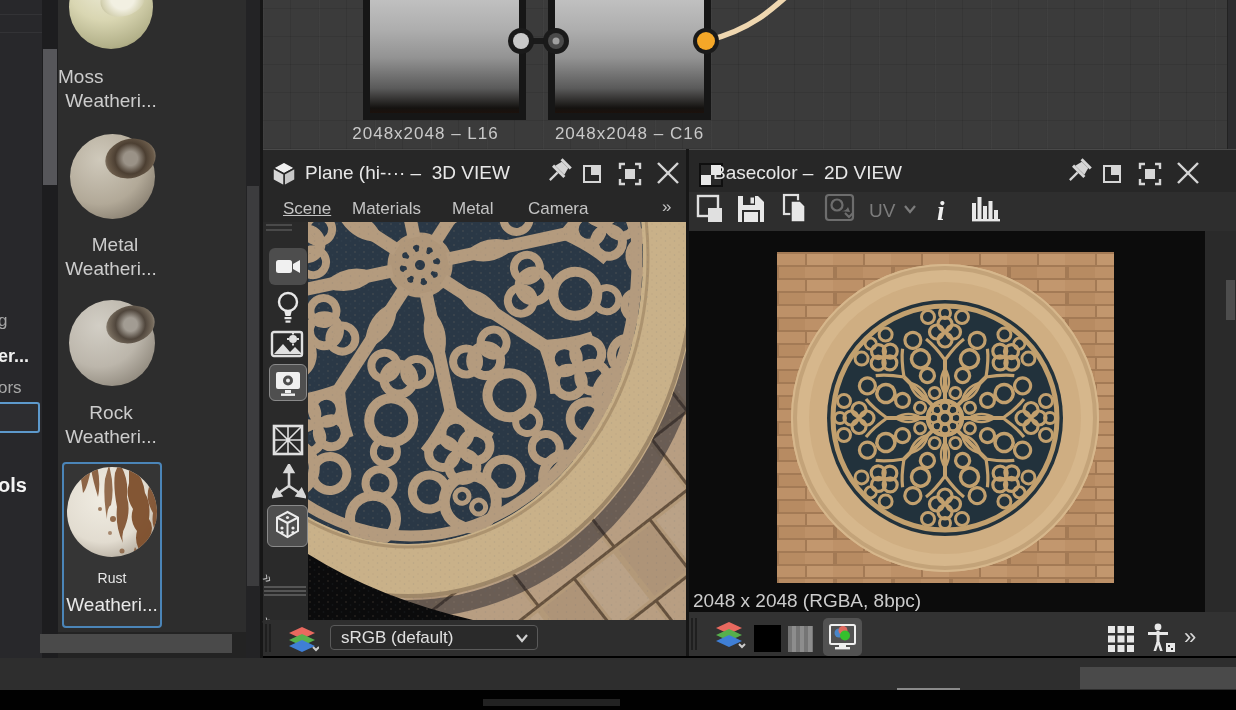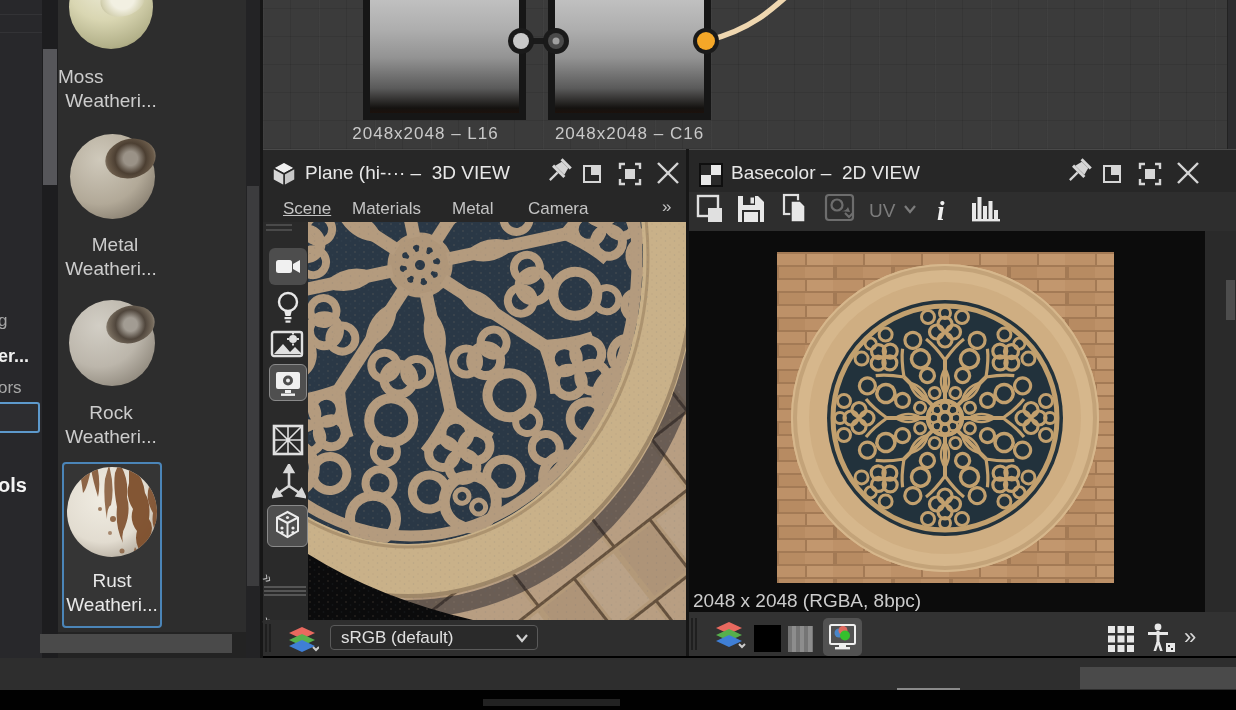--- a/index.html
+++ b/index.html
@@ -94,21 +94,21 @@
       <path d="M52 -4 Q62 10 60 30 Q64 44 58 60 Q54 66 56 76 Q48 60 50 40 Q46 20 48 6 Z" opacity="0.9"></path>
       <path d="M62 -4 Q76 8 78 26 Q84 36 82 52 Q88 60 82 72 Q76 84 78 90 Q66 78 70 64 Q62 54 66 42 Q58 30 62 16 Z" opacity="0.95"></path>
       <path d="M80 2 Q92 16 92 34 Q96 50 90 64 Q84 60 86 46 Q78 32 82 20 Z" opacity="0.9"></path>
       <circle cx="46" cy="52" r="3" opacity="0.8"></circle>
       <circle cx="33" cy="42" r="2" opacity="0.7"></circle>
       <circle cx="55" cy="84" r="2.5" opacity="0.7"></circle>
       <circle cx="43" cy="66" r="2" opacity="0.6"></circle>
       <path d="M68 80 q6 8 4 18 q-8 -8 -4 -18z" opacity="0.75"></path>
     </g>
   </svg>
-  <div class="abs" style="left:59px; top:570px; width:106px; height:22px; color:#e8e8e8; font-size:19px; text-align:center;">Rust</div>
+  <div class="abs" style="left:59px; top:570px; width:106px; height:22px; color:#e8e8e8; font-size:14px; text-align:center;">Rust</div>
   <div class="abs" style="left:59px; top:594px; width:106px; height:22px; color:#e8e8e8; font-size:19px; text-align:center;">Weatheri...</div>
 
   <div class="abs" style="left:58px; top:632px; width:188px; height:26px; background:#232323;"></div>
   <div class="abs" style="left:40px; top:634px; width:192px; height:19px; background:#4a4a4a;"></div>
 
   <div class="abs" style="left:246px; top:0; width:14px; height:660px; background:#232325;"></div>
   <div class="abs" style="left:247px; top:186px; width:12px; height:400px; background:#3c3c3e;"></div>
 
   <div class="abs" style="left:260px; top:0; width:3px; height:690px; background:#161616;"></div>
 
@@ -347,21 +347,21 @@
 
   <div class="abs" style="left:689px; top:149px; width:547px; height:507px; background:#272727; border-top:1px solid #4a4a4a;"></div>
 
   <svg class="abs" style="left:699px; top:163px; width:24px; height:24px;" viewBox="0 0 24 24">
     <rect x="0" y="0" width="24" height="24" fill="#0f0f0f"></rect>
     <rect x="2" y="2" width="10" height="10" fill="#2a2a2a"></rect>
     <rect x="12" y="2" width="10" height="10" fill="#e8e8e8"></rect>
     <rect x="2" y="12" width="10" height="10" fill="#e8e8e8"></rect>
     <rect x="12" y="12" width="10" height="10" fill="#2a2a2a"></rect>
   </svg>
-  <div class="abs" style="left:731px; top:162px; color:#e8e8e8; font-size:19px;">Basecolor –&nbsp;&nbsp;2D VIEW</div>
+  <div class="abs" style="left:713px; top:162px; color:#e8e8e8; font-size:19px;">Basecolor –&nbsp;&nbsp;2D VIEW</div>
 
   <svg class="abs" style="left:1060px; top:158px; width:146px; height:32px;" viewBox="0 0 146 32">
     <g fill="#d6d6d6" transform="translate(18,14) rotate(45)">
       <rect x="-6.5" y="-13" width="13" height="3"></rect>
       <path d="M-4.5 -10 h9 l2 7.5 h-13 z"></path>
       <rect x="-8" y="-2.5" width="16" height="3"></rect>
       <rect x="-1.1" y="0.5" width="2.2" height="11"></rect>
     </g>
     <g transform="translate(44,8)" stroke="#d6d6d6" stroke-width="2" fill="none">
       <rect x="0" y="0" width="16" height="16"></rect>

